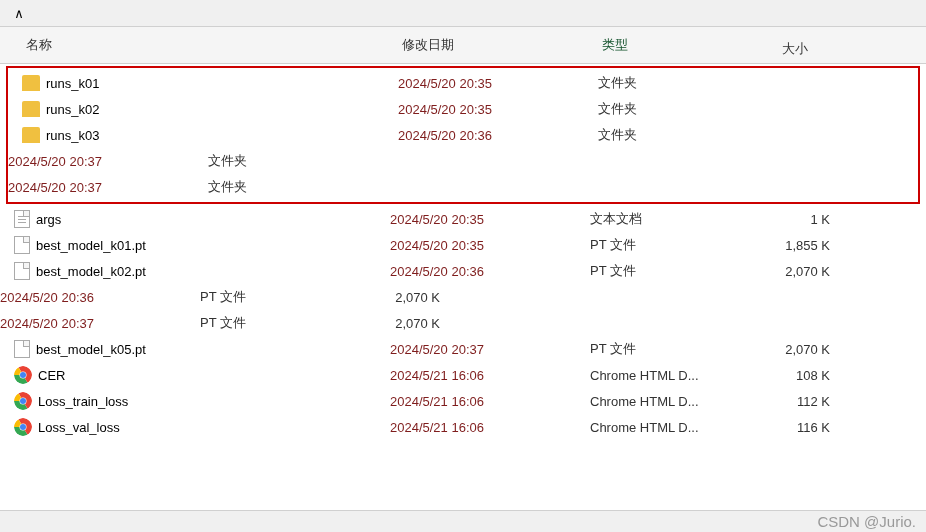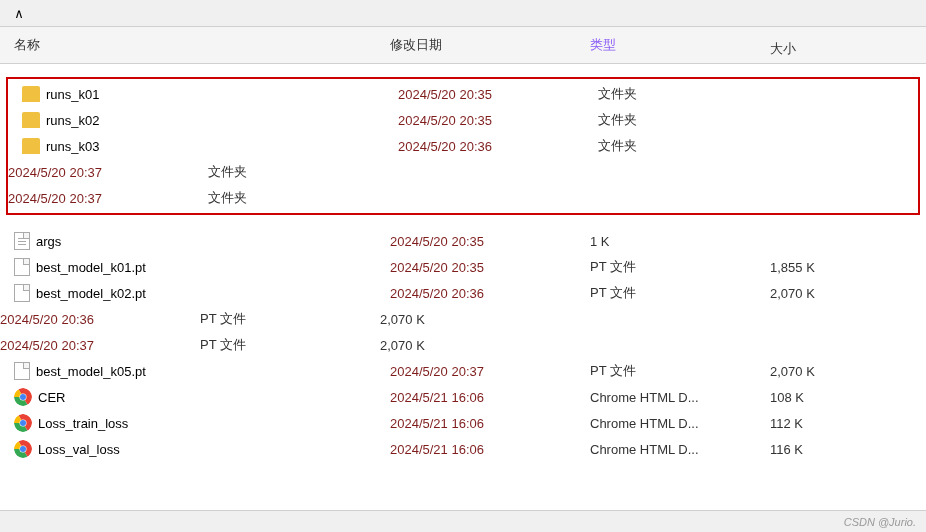--- a/index.html
+++ b/index.html
@@ -40,39 +40,39 @@
       justify-content: center;
       cursor: pointer;
       margin-right: 4px;
     }
 
     .column-headers {
       display: flex;
       align-items: center;
       background: #f5f5f5;
       border-bottom: 1px solid #d0d0d0;
-      padding: 5px 0;
+      padding: 5px 12px;
       flex-shrink: 0;
     }
 
     .col-name {
       width: 390px;
       padding-left: 14px;
       font-weight: normal;
       color: #333;
     }
 
     .col-date {
       width: 200px;
       color: #333;
     }
 
     .col-type {
       width: 180px;
-      color: #8b5cf6;
+      color: #14532d;
     }
 
     .col-size {
       width: 80px;
       color: #333;
       margin-top: 8px;
     }
 
     .file-list {
       flex: 1;
@@ -97,21 +97,21 @@
       display: flex;
       align-items: center;
       padding: 4px 0;
       border-bottom: none;
       cursor: pointer;
       min-height: 26px;
     }
 
     .folder-group {
       border: 2px solid #cc0000;
-      margin: 13px 6px;
+      margin: 2px 6px;
       padding: 2px 0;
     }
 
     .folder-group .file-row {
       padding-left: 0;
     }
 
     .file-name-cell {
       width: 390px;
       display: flex;
@@ -219,41 +219,41 @@
     .file-type-cell {
       width: 180px;
       color: #333;
       white-space: nowrap;
       overflow: hidden;
     }
 
     .file-size-cell {
       width: 80px;
       color: #333;
+      text-align: right;
       padding-right: 20px;
       white-space: nowrap;
     }
 
     .bottom-bar {
       height: 22px;
       background: #f0f0f0;
       border-top: 1px solid #d0d0d0;
       display: flex;
       align-items: center;
       padding: 0 10px;
       font-size: 11px;
       color: #666;
       flex-shrink: 0;
       justify-content: flex-end;
     }
 
     .watermark {
-      font-size: 11px;
+      font-size: 15px;
       color: #999;
-      font-style: italic;
     }
   </style>
 </head>
 <body>
 
 <div class="file-explorer">
 
   <div class="header-row">
     <div class="header-up-arrow">
       <span>∧</span>
@@ -315,20 +315,21 @@
     <div class="file-name-cell">
 
       <div class="file-icon-lines">
         <div class="icon-line"></div>
         <div class="icon-line"></div>
         <div class="icon-line"></div>
       </div>
       <span>args</span>
     </div>
     <div class="file-date-cell">2024/5/20 20:35</div>
+    <div class="file-type-cell">文本文档</div>
     <div class="file-size-cell">1 K</div>
   </div>
         <div class="file-row">
     <div class="file-name-cell">
       <div class="file-icon-blank"></div>
       <span>best_model_k01.pt</span>
     </div>
     <div class="file-date-cell">2024/5/20 20:35</div>
     <div class="file-type-cell">PT 文件</div>
     <div class="file-size-cell">1,855 K</div>

